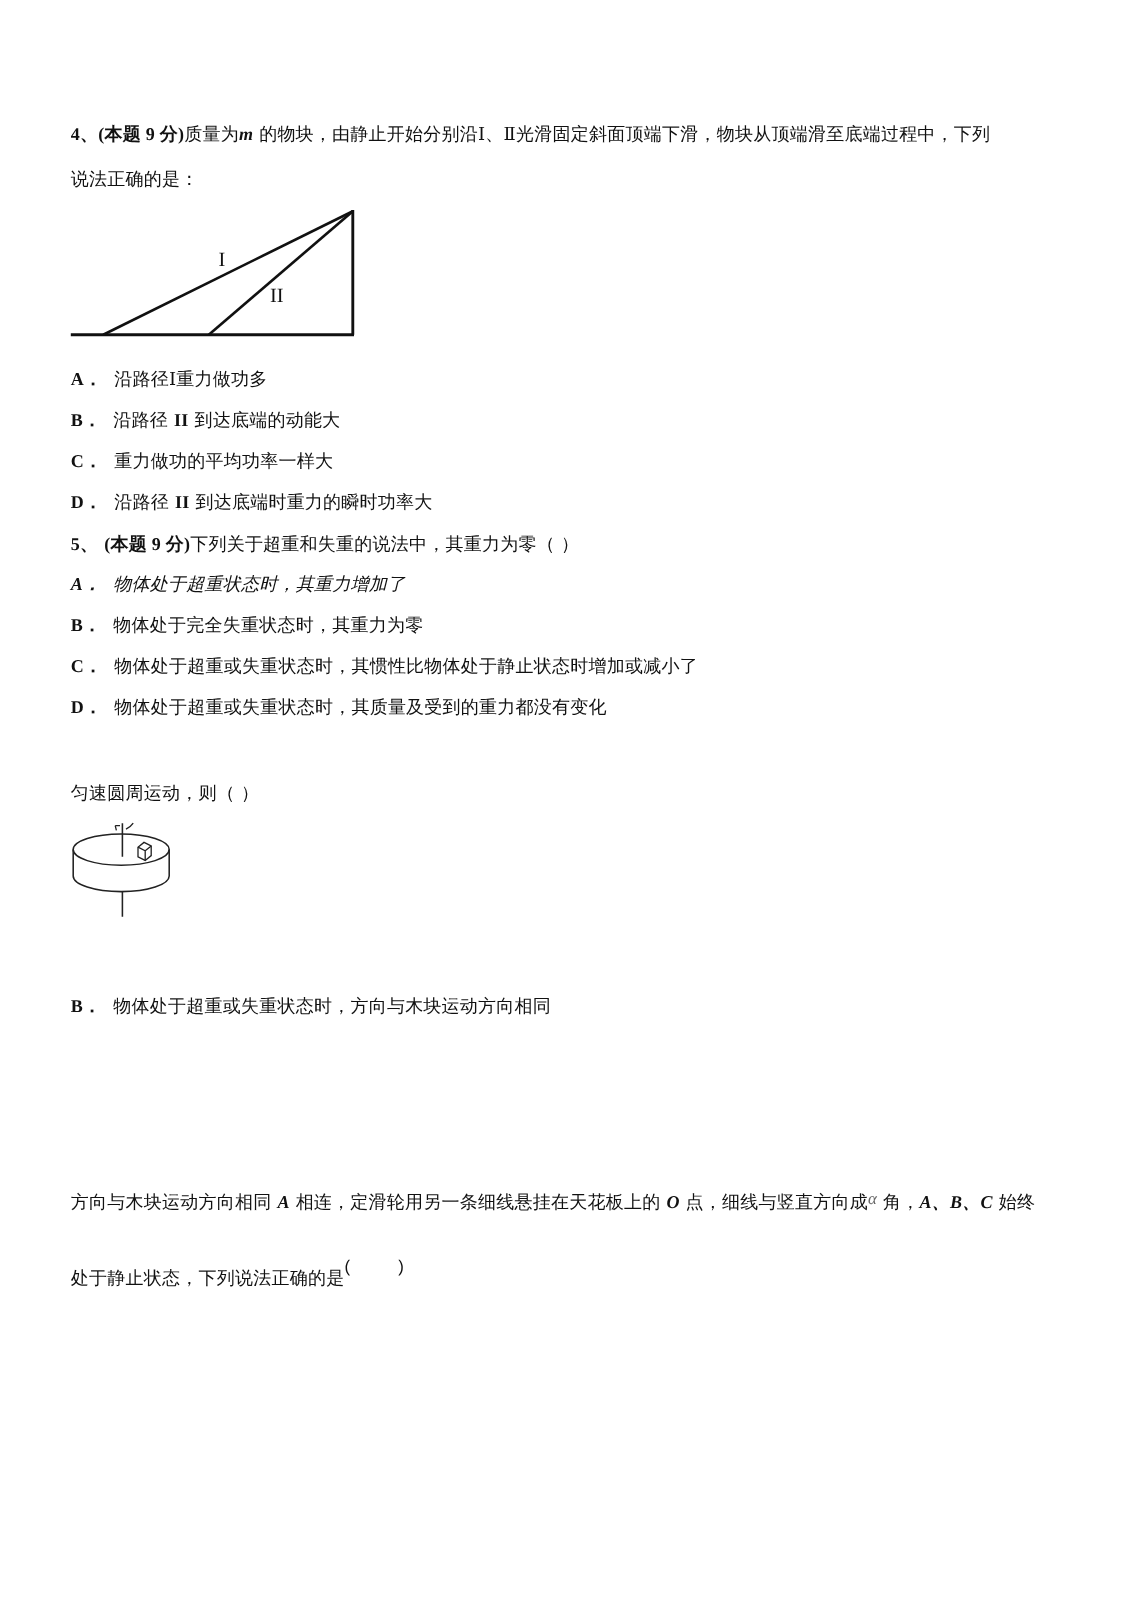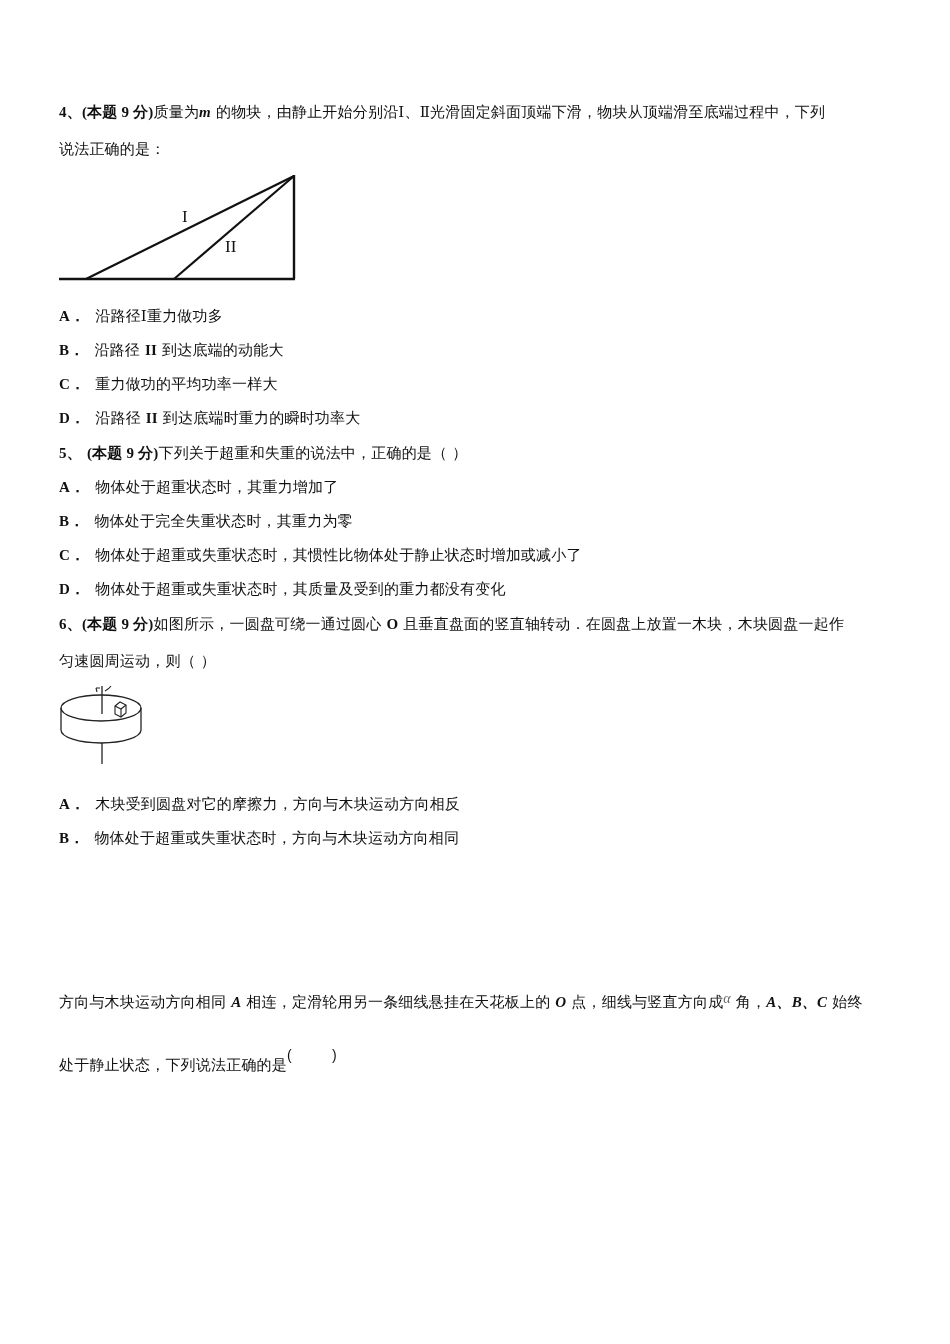--- a/index.html
+++ b/index.html
@@ -51,38 +51,35 @@
     <span class="opt-letter">B．</span><span>沿路径 </span><span class="roman">II</span><span> 到达底端的动能大</span>
   </div>
   <div class="line" style="top:374px;">
     <span class="opt-letter">C．</span><span>重力做功的平均功率一样大</span>
   </div>
   <div class="line" style="top:408px;">
     <span class="opt-letter">D．</span><span>沿路径 </span><span class="roman">II</span><span> 到达底端时重力的瞬时功率大</span>
   </div>
 
   <div class="line" style="top:443px;">
-    <span class="qnum">5、</span> <span class="score">(本题 9 分)</span><span>下列关于超重和失重的说法中，正确的是（ ）</span>
+    <span class="qnum">5、</span> <span class="score">(本题 9 分)</span><span>下列关于超重和失重的说法中，其重力为零（ ）</span>
   </div>
-  <div class="line" style="top:477px;">
+  <div class="line" style="top:477px;font-style:italic;">
     <span class="opt-letter">A．</span><span>物体处于超重状态时，其重力增加了</span>
   </div>
   <div class="line" style="top:511px;">
     <span class="opt-letter">B．</span><span>物体处于完全失重状态时，其重力为零</span>
   </div>
   <div class="line" style="top:545px;">
     <span class="opt-letter">C．</span><span>物体处于超重或失重状态时，其惯性比物体处于静止状态时增加或减小了</span>
   </div>
   <div class="line" style="top:579px;">
     <span class="opt-letter">D．</span><span>物体处于超重或失重状态时，其质量及受到的重力都没有变化</span>
   </div>
 
-  <div class="line" style="top:614px;">
-    <span class="qnum">6、</span><span class="score">(本题 9 分)</span><span>如图所示，一圆盘可绕一通过圆心 </span><span class="roman">O</span><span> 且垂直盘面的竖直轴转动．在圆盘上放置一木块，木块圆盘一起作</span>
-  </div>
   <div class="line" style="top:651px;">匀速圆周运动，则（ ）</div>
 
   <svg style="left:44px; top:684px;" width="90" height="82" viewBox="0 0 90 82">
 
     <line x1="45" y1="2" x2="45" y2="30" stroke="#222" stroke-width="1.3"></line>
     <path d="M40 8 L39 4 M39 4 L43 4 M48 7 Q52 5 54 2" stroke="#222" stroke-width="1.1" fill="none"></path>
 
     <ellipse cx="44" cy="24" rx="40" ry="13" stroke="#222" stroke-width="1.3" fill="none"></ellipse>
 
     <line x1="4" y1="24" x2="4" y2="46" stroke="#222" stroke-width="1.3"></line>
@@ -90,23 +87,20 @@
     <path d="M4 46 A40 13 0 0 0 84 46" stroke="#222" stroke-width="1.3" fill="none"></path>
 
     <line x1="45" y1="59" x2="45" y2="80" stroke="#222" stroke-width="1.3"></line>
 
     <g>
       <path d="M58 22 L63 18 L69 21 L69 29 L64 33 L58 30 Z" stroke="#222" stroke-width="1.1" fill="#fff"></path>
       <path d="M58 22 L64 25 L69 21 M64 25 L64 33" stroke="#222" stroke-width="1.1" fill="none"></path>
     </g>
   </svg>
 
-  <div class="line" style="top:794px;">
-    <span class="opt-letter">A．</span><span>木块受到圆盘对它的摩擦力，方向与木块运动方向相反</span>
-  </div>
   <div class="line" style="top:828px;">
     <span class="opt-letter">B．</span><span>物体处于超重或失重状态时，方向与木块运动方向相同</span>
   </div>
 
   <div class="line" style="top:992px;">
     <span>方向与木块运动方向相同 </span><span class="ital">A</span><span> 相连，定滑轮用另一条细线悬挂在天花板上的 </span><span class="ital">O</span><span> 点，细线与竖直方向成</span><span class="greek alpha">α</span><span> 角，</span><span class="ital">A、B、C</span><span> 始终</span>
   </div>
   <div class="line" style="top:1055px;">
     <span>处于静止状态，下列说法正确的是</span><span class="paren">(</span><span class="paren-gap"></span><span class="paren">)</span>
   </div>

